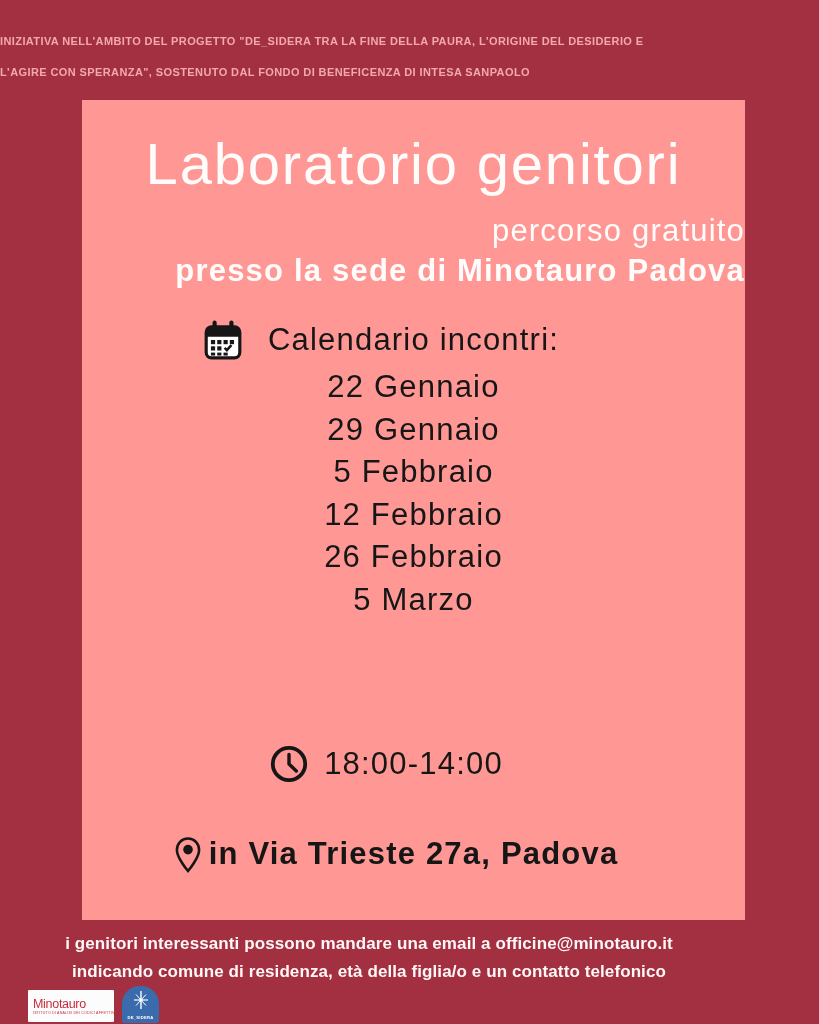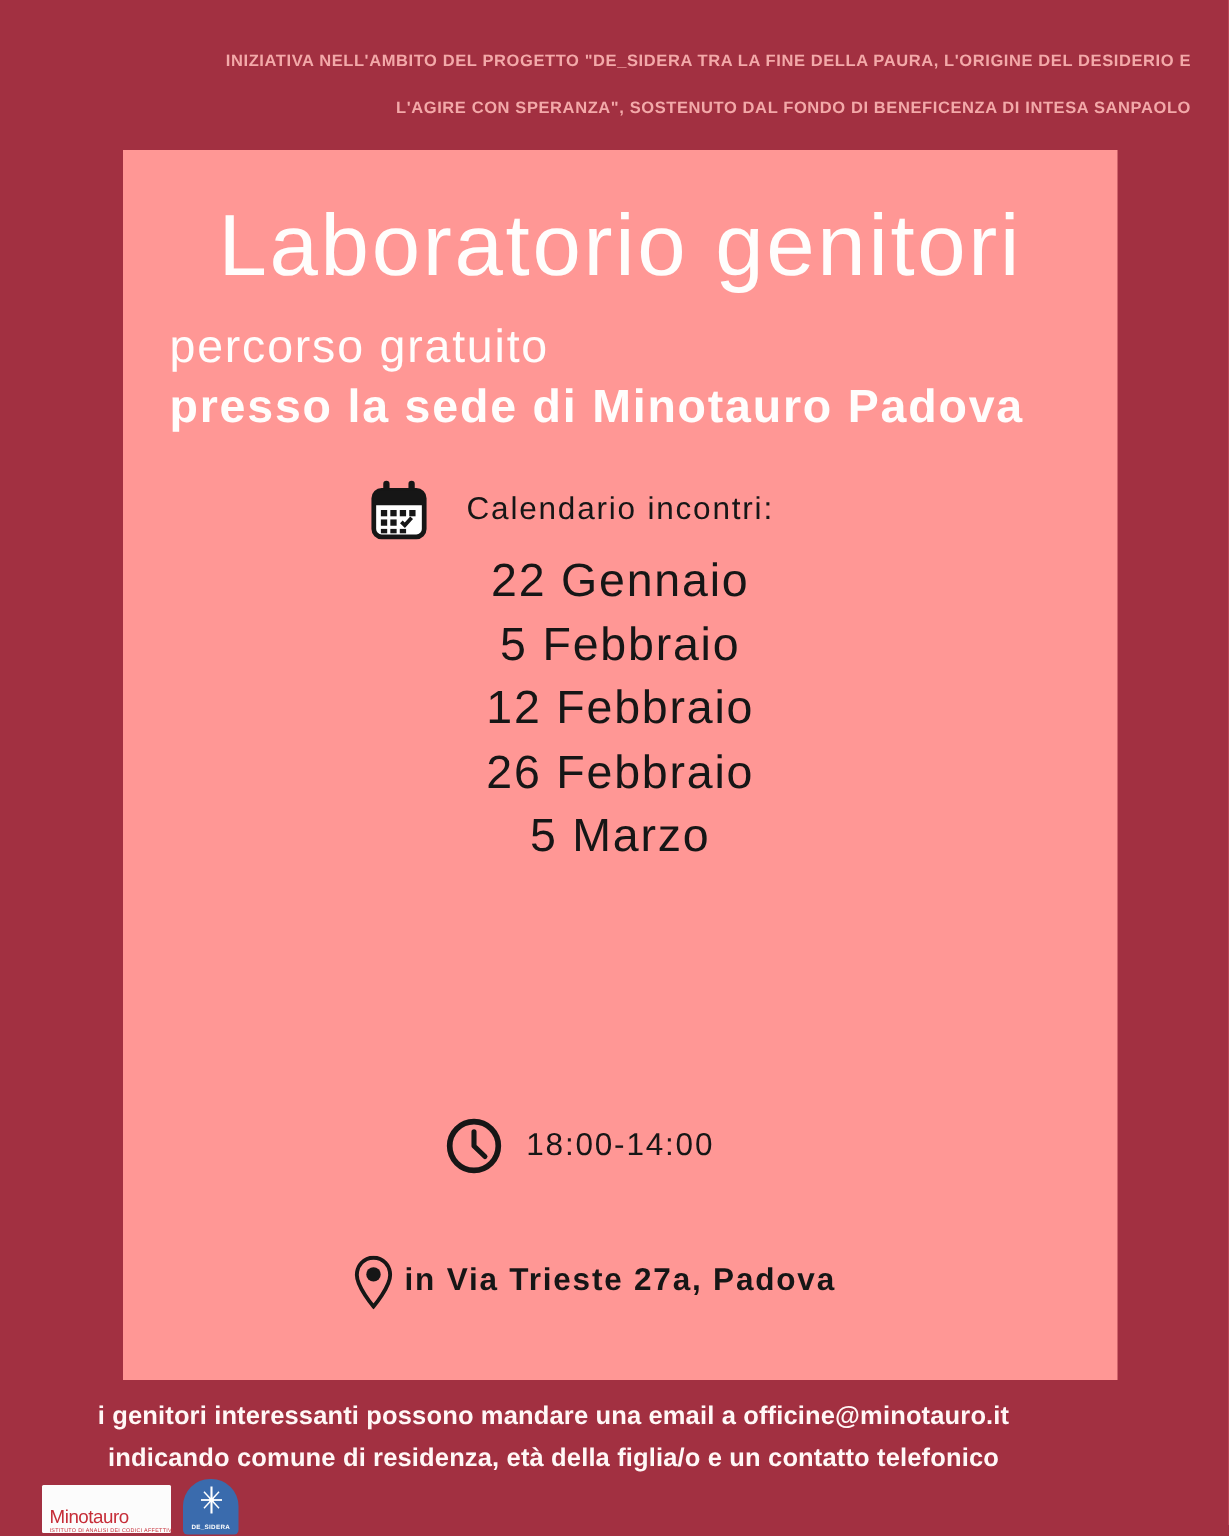--- a/index.html
+++ b/index.html
@@ -5,35 +5,35 @@
   :root{
     --background:#A23041; --card:#FF9795; --text_dark:#161616; --text_light:#FFFDFC;
     --header_pink:#F3A9A9; --footer_white:#FFF7F6; --minotauro_red:#C62D38; --desidera_blue:#3A6BAD;
   }
   *{margin:0;padding:0;box-sizing:border-box;}
   html,body{width:819px;height:1024px;}
   body{font-family:"Liberation Sans",sans-serif;background:var(--background);position:relative;overflow:hidden;}
   .poster{position:absolute;inset:0;background:var(--background);}
 
   
-  .project-header{position:absolute;top:26px;left:0;width:794px;text-align:right;
+  .project-header{position:absolute;top:26px;left:0;width:794px;text-align:left;
     color:var(--header_pink);font-size:11px;font-weight:bold;letter-spacing:0.4px;line-height:31px;}
   .project-header div{white-space:nowrap;}
 
   
   .event-card{position:absolute;left:82px;top:100px;width:663px;height:820px;background:var(--card);}
 
   .page-title{position:absolute;top:34px;left:0;width:100%;text-align:center;
     color:var(--text_light);font-size:58px;line-height:60px;letter-spacing:1.8px;font-weight:normal;}
-  .subtitle{position:absolute;left:0;width:100%;text-align:left;color:var(--text_light);
+  .subtitle{position:absolute;left:0;width:100%;text-align:right;color:var(--text_light);
     font-size:31px;letter-spacing:1.2px;line-height:38px;padding-left:31px;}
   .subtitle.s1{top:112px;} .subtitle.s2{top:152px;font-weight:bold;}
 
   .icon-row{position:absolute;left:0;width:100%;text-align:center;color:var(--text_dark);
-    font-size:21px;letter-spacing:1.2px;}
+    font-size:31px;letter-spacing:1.2px;}
   .icon-row .row-inner{position:relative;display:inline-block;}
   .icon-row svg{position:absolute;}
 
   .calendar-row{top:218px;line-height:44px;}
   .calendar-row svg{left:-66px;top:1px;}
 
   .dates-list{position:absolute;top:266px;left:0;width:100%;text-align:center;
     color:var(--text_dark);font-size:31px;letter-spacing:1.2px;line-height:42.5px;}
 
   .time-row{top:641px;line-height:46px;}
@@ -42,21 +42,21 @@
   .location-row{top:734px;line-height:40px;font-weight:bold;}
   .location-row svg{left:-34px;top:3px;}
 
   
   .footer-contact{position:absolute;top:930px;left:0;width:738px;text-align:center;
     color:var(--footer_white);font-size:17px;font-weight:bold;letter-spacing:0.1px;line-height:28px;}
   .footer-contact div{white-space:nowrap;}
 
   
   .minotauro-logo{position:absolute;left:28px;top:990px;width:86px;height:32px;background:#FCFCFC;
-    display:flex;align-items:flex-end;padding-left:3px;border-radius:1px;}
+    display:flex;align-items:center;padding-left:3px;border-radius:1px;}
   .minotauro-text{margin-left:2px;display:flex;flex-direction:column;justify-content:center;}
   .minotauro-name{color:var(--minotauro_red);font-size:12.5px;line-height:13px;letter-spacing:-0.3px;}
   .minotauro-tagline{color:var(--minotauro_red);font-size:3.6px;line-height:4px;letter-spacing:0.2px;white-space:nowrap;}
 
   .desidera-logo{position:absolute;left:122px;top:986px;width:37px;height:37px;
     background:var(--desidera_blue);border-radius:18px 18px 3px 3px;}
   .desidera-logo svg{position:absolute;left:50%;top:4px;transform:translateX(-50%);}
   .desidera-name{position:absolute;bottom:3px;left:0;width:100%;text-align:center;
     color:#fff;font-size:4.2px;font-weight:bold;letter-spacing:0.2px;}
 </style>
@@ -93,20 +93,21 @@
           <rect x="8.5" y="32" width="4" height="2.8" fill="#161616"></rect>
           <rect x="14.5" y="32" width="4" height="2.8" fill="#161616"></rect>
           <rect x="20.5" y="32" width="4" height="2.8" fill="#161616"></rect>
         </svg>
         <span>Calendario incontri:</span>
       </span>
     </div>
 
     <div class="dates-list">
       <div>22 Gennaio</div>
+      <div>29 Gennaio</div>
       <div>5 Febbraio</div>
       <div>12 Febbraio</div>
       <div>26 Febbraio</div>
       <div>5 Marzo</div>
     </div>
 
     <div class="icon-row time-row">
       <span class="row-inner">
         <svg width="42" height="42" viewBox="0 0 42 42">
           <circle cx="21" cy="21" r="16.2" fill="none" stroke="#161616" stroke-width="3.8"></circle>

